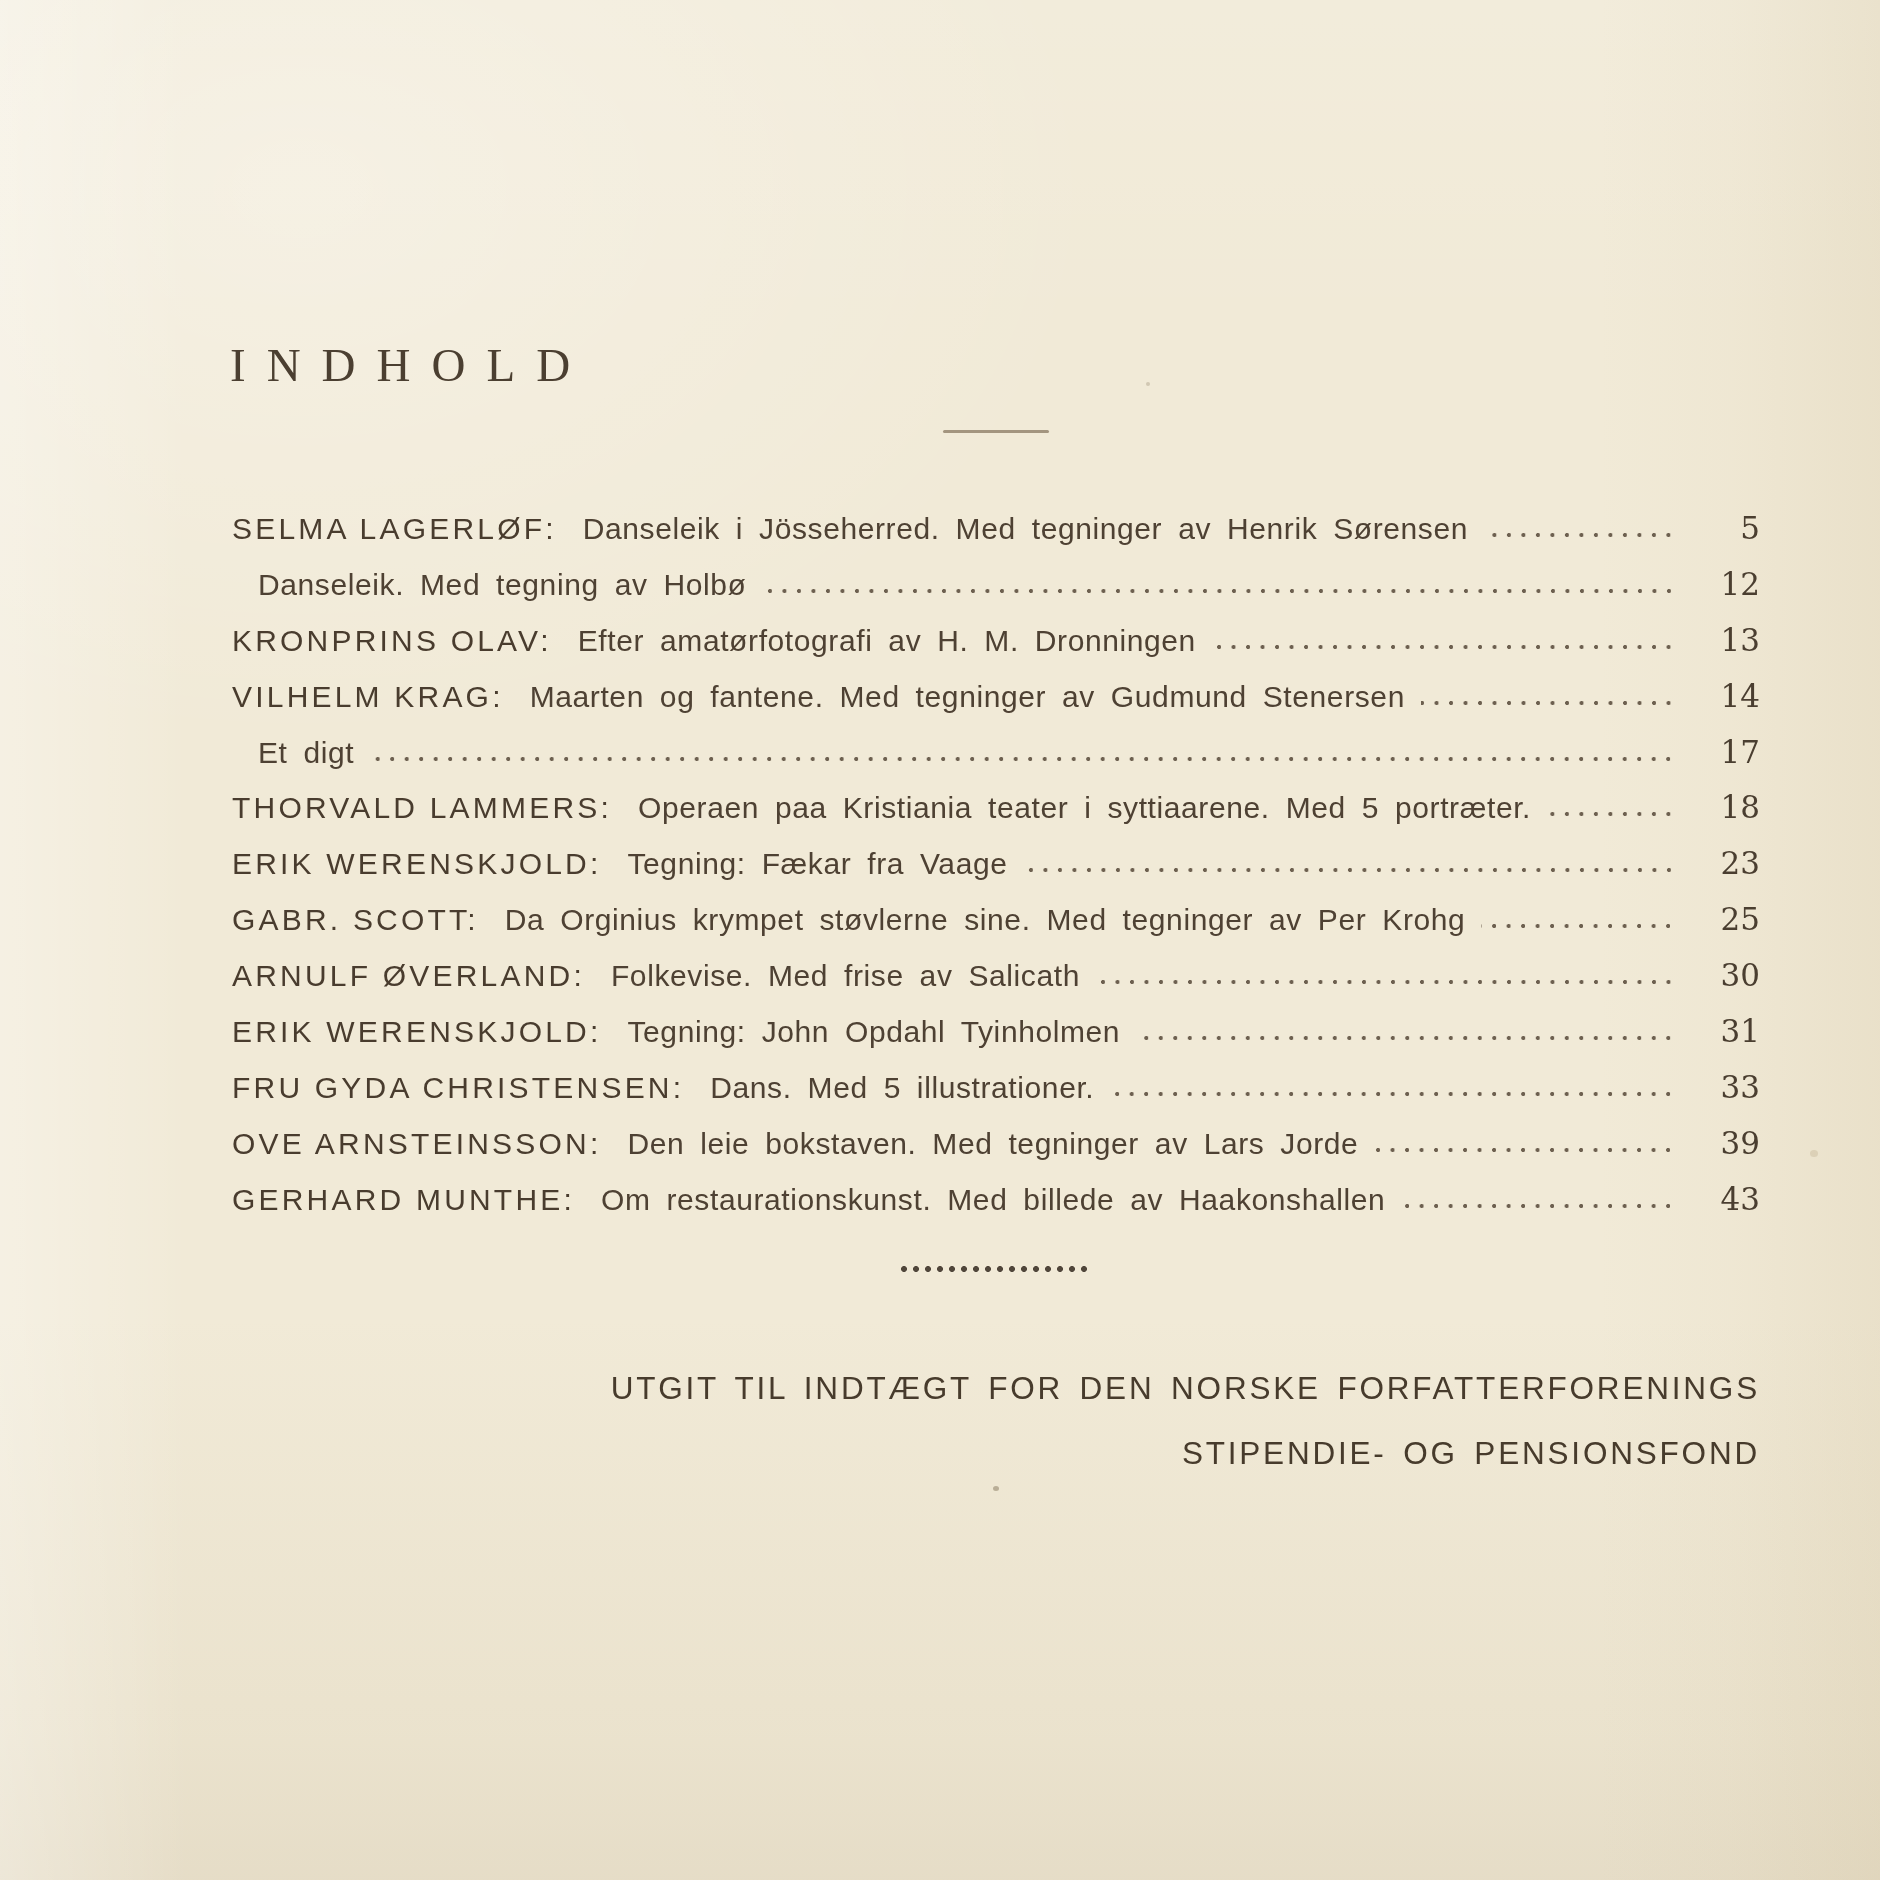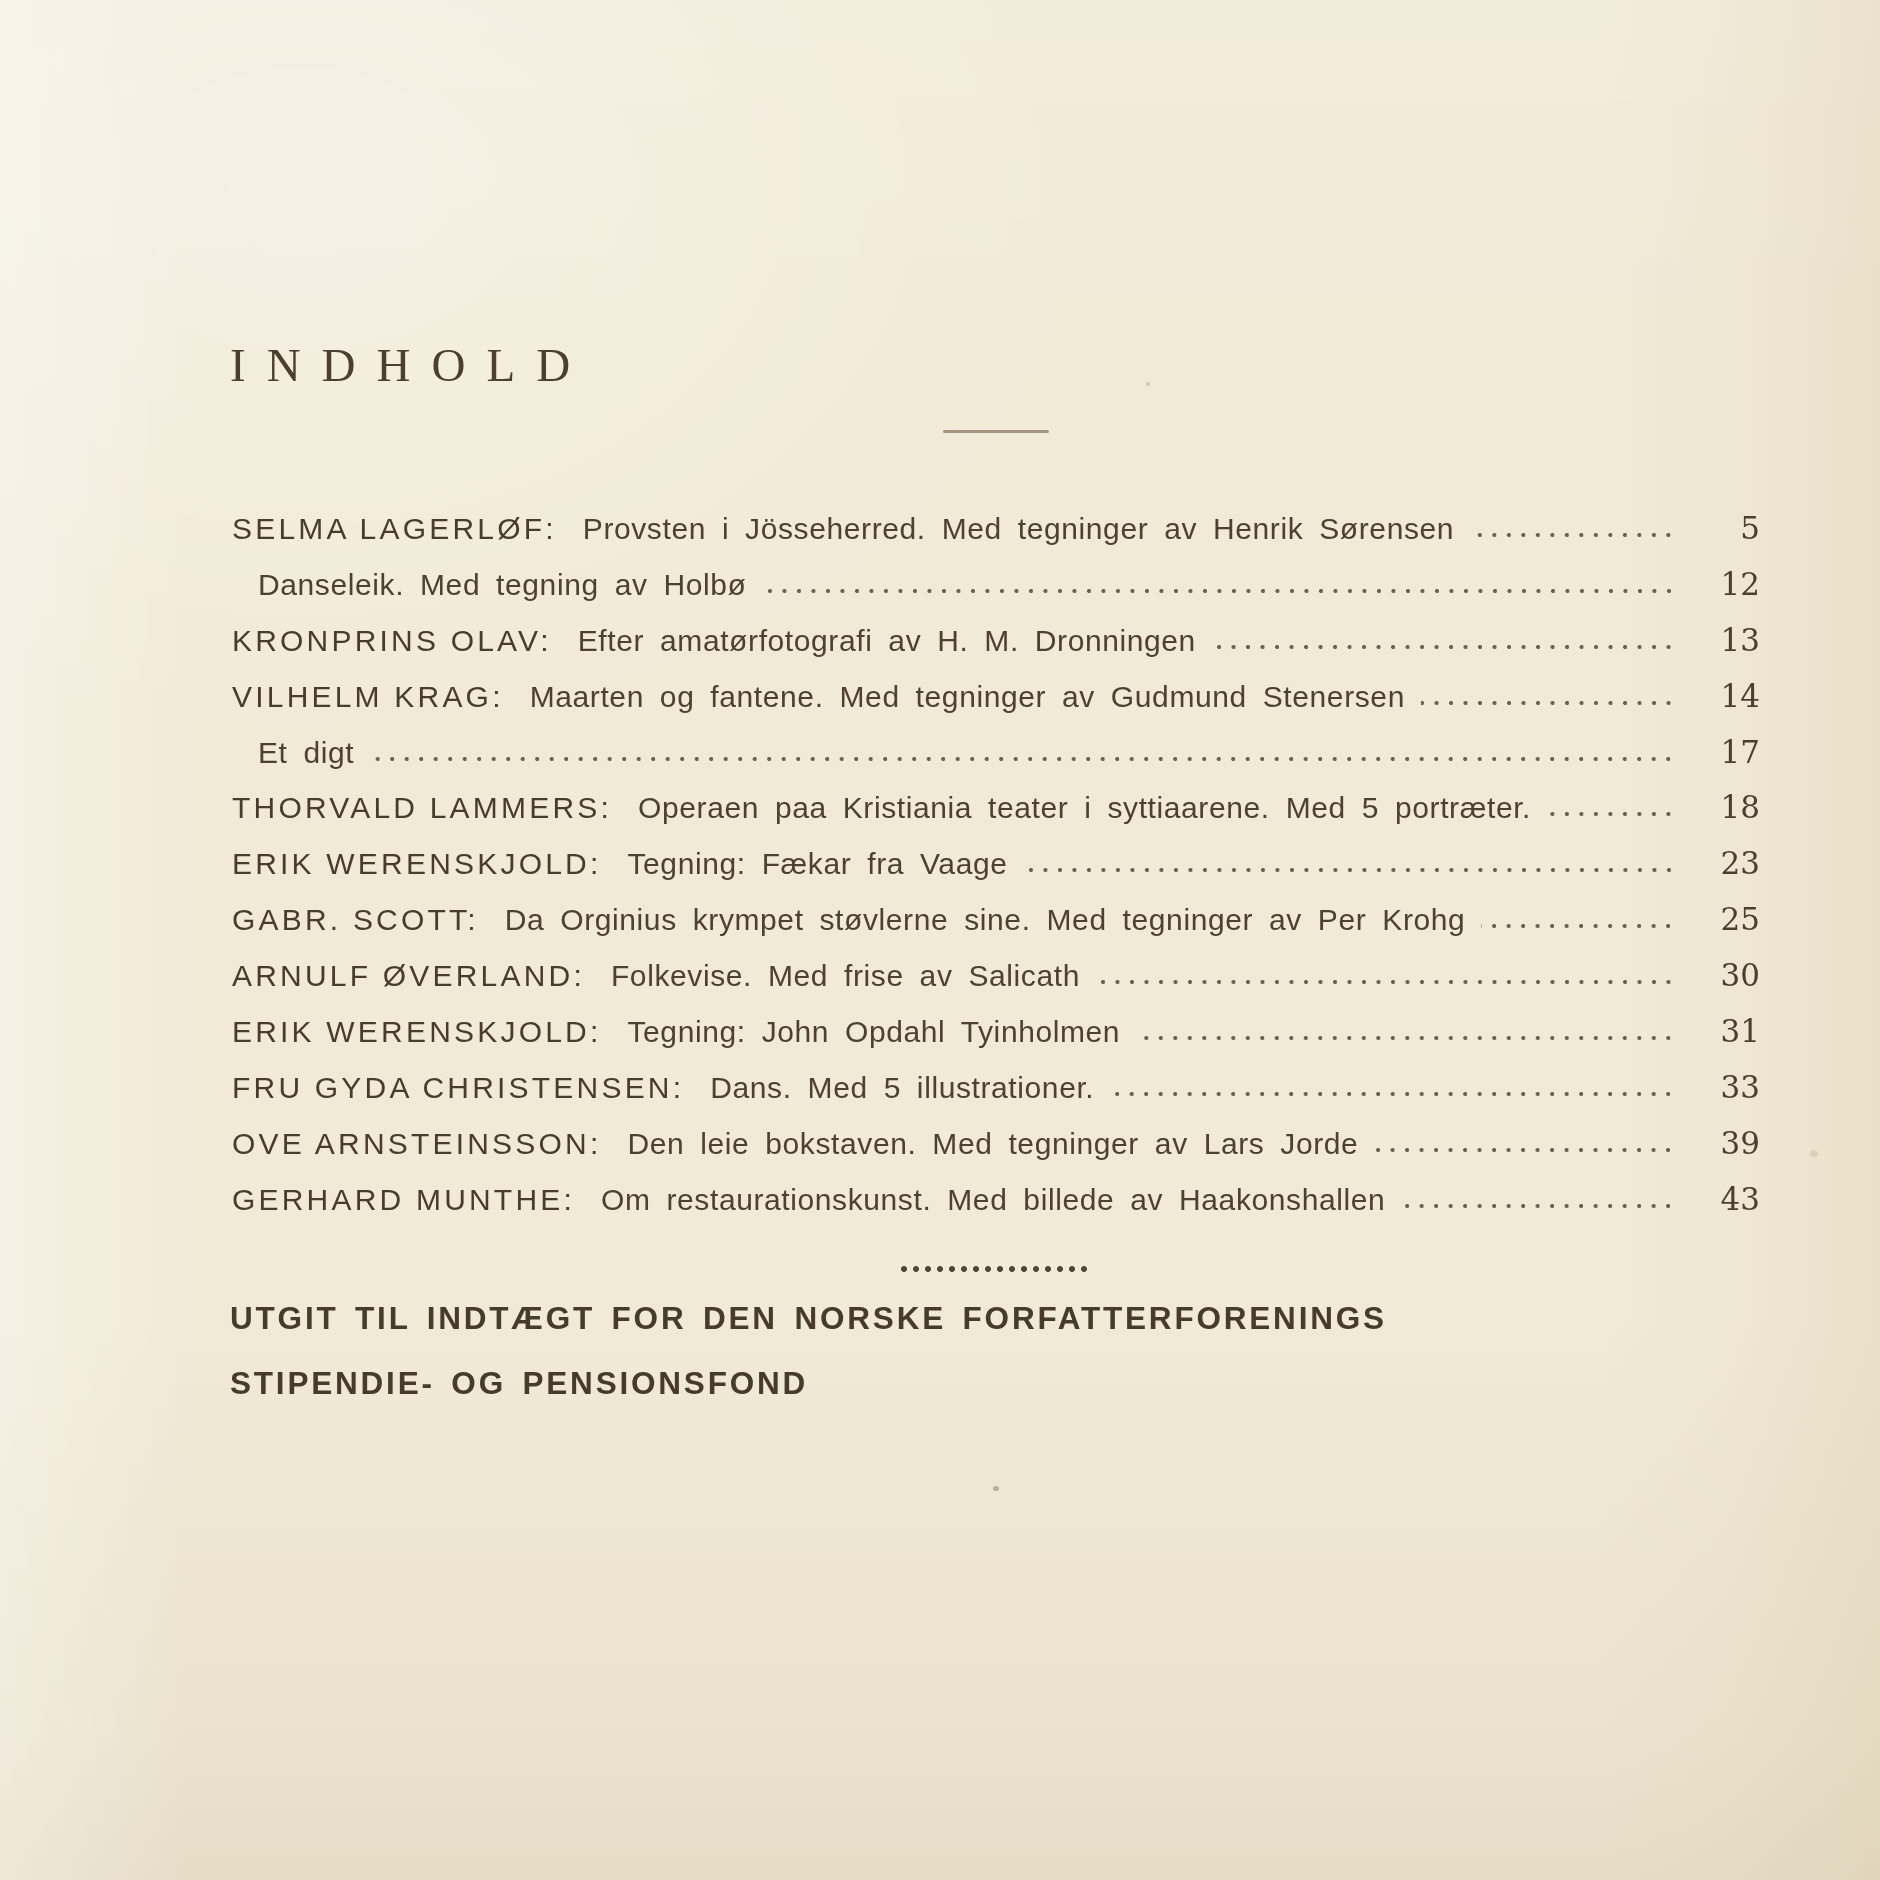--- a/index.html
+++ b/index.html
@@ -95,26 +95,25 @@
     left: 900px;
     width: 192px;
     height: 12px;
     background-image: radial-gradient(circle at 4px 6px, rgba(58,48,37,0.88) 2.7px, rgba(58,48,37,0) 3.2px);
     background-size: 12px 12px;
     background-repeat: repeat-x;
   }
 
   .footer {
     position: absolute;
-    top: 1286px;
+    top: 1356px;
     left: 230px;
     width: 1530px;
-    text-align: left;
+    text-align: right;
     color: #473b2c;
-    font-weight: bold;
   }
   .footer-line {
     font-size: 31.5px;
     letter-spacing: 2.8px;
     word-spacing: 5px;
     line-height: 65px;
   }
 
   .paper-speck {
     position: absolute;
@@ -130,21 +129,21 @@
 
 <div class="page">
 
   <div class="page-title">INDHOLD</div>
 
   <div class="title-rule"></div>
 
   <div class="toc-list">
     <div class="toc-entry">
       <span class="toc-author">SELMA LAGERLØF:</span>
-      <span class="toc-work">Provsten i Jösseherred.  Med tegninger av Henrik Sørensen</span>
+      <span class="toc-work">Danseleik i Jösseherred.  Med tegninger av Henrik Sørensen</span>
       <span class="dot-leader"></span>
       <span class="toc-page-number">5</span>
     </div>
 
     <div class="toc-entry">
       <span class="toc-work">Danseleik.  Med tegning av Holbø</span>
       <span class="dot-leader"></span>
       <span class="toc-page-number">12</span>
     </div>
 

